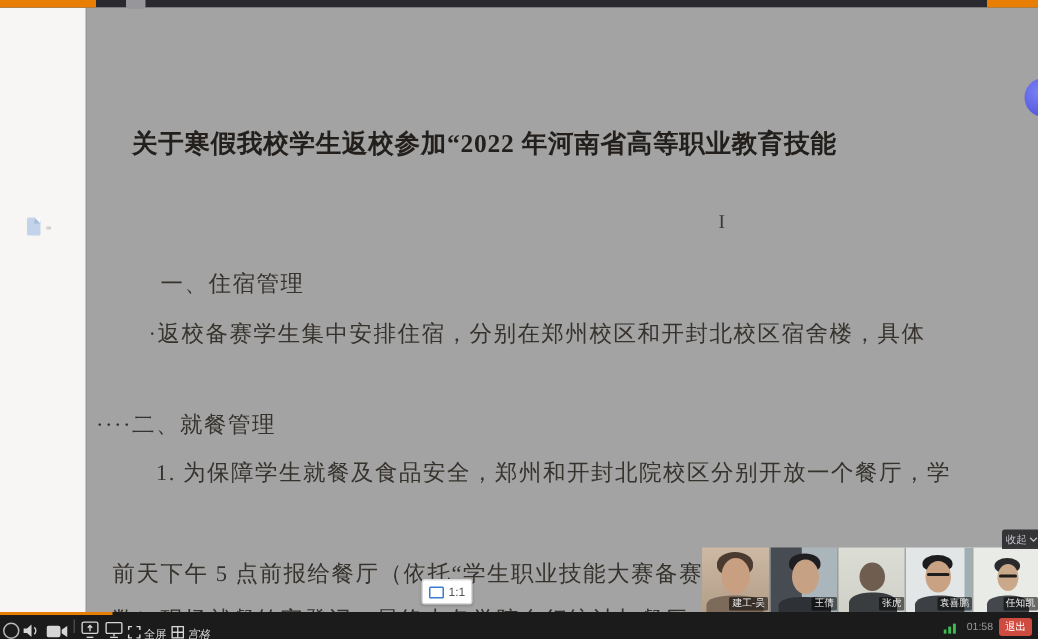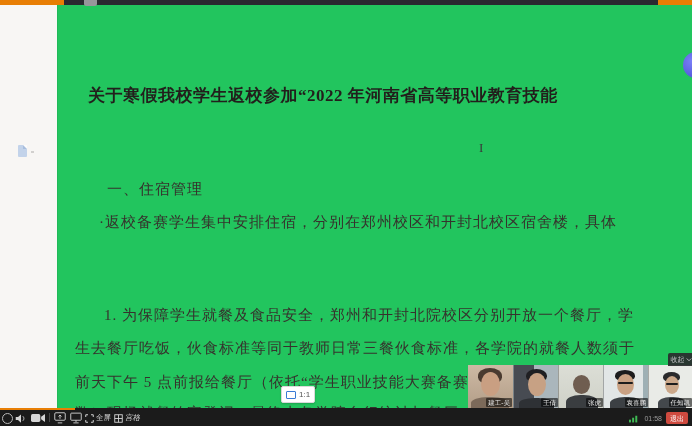--- a/index.html
+++ b/index.html
@@ -4,21 +4,21 @@
 <style>
   html,body{margin:0;padding:0;background:#222;}
   .screen{position:relative;width:692px;height:426px;overflow:hidden;background:#fdfcfb;
           font-family:"Liberation Sans",sans-serif;}
   
   .top-strip{position:absolute;left:0;top:0;width:692px;height:5px;background:#2a2930;z-index:30;}
   .top-strip .orange-left{position:absolute;left:0;top:0;width:64px;height:5px;background:#e87e04;}
   .top-strip .orange-right{position:absolute;right:0;top:0;width:34px;height:5px;background:#e87e04;}
   .top-strip .gray-tab{position:absolute;left:84px;top:0;width:13px;height:6px;background:#97969b;border-radius:0 0 2px 2px;}
   
-  .page{position:absolute;left:0;top:5px;width:692px;height:403px;background:#22c55e;}
+  .page{position:absolute;left:0;top:5px;width:692px;height:403px;background:#a3a3a3;}
   .page-edge{position:absolute;left:57px;top:0;width:1px;height:403px;background:rgba(0,0,0,0.06);}
   .gutter{position:absolute;left:0;top:0;width:57px;height:403px;background:#f8f6f4;}
   .doc-title{position:absolute;white-space:nowrap;font-family:"Liberation Serif","DejaVu Serif",serif;
              font-weight:700;font-size:17px;color:#221f1c;letter-spacing:.5px;}
   .doc-line{position:absolute;white-space:nowrap;font-family:"Liberation Serif","DejaVu Serif",serif;
             font-size:15px;color:#36322d;letter-spacing:1px;}
   .caret{position:absolute;left:479px;top:135px;font:13px "Liberation Serif",serif;color:#3a3a3a;}
   .page-icon{position:absolute;left:18px;top:140px;width:9px;height:12px;background:#c3d3ea;border-radius:1px;}
   .page-icon::after{content:"";position:absolute;right:0;top:0;border:2px solid #fdfcfb;border-left-color:#a9bedd;border-bottom-color:#a9bedd;}
   .page-icon-dot{position:absolute;left:31px;top:146px;width:3px;height:2px;background:#d2d0ce;}
@@ -61,21 +61,21 @@
   .t4 .glasses{left:14px;top:17px;width:15px;}
   .t4 .torso{left:6px;top:32px;width:33px;height:13px;background:#3c4044;}
   .t5{left:648px;width:44px;background:#e9ebe7;}
   .t5 .hair{left:14px;top:7px;width:17px;height:10px;background:#2a2a2c;}
   .t5 .head{left:16px;top:11px;width:14px;height:18px;background:#cba88a;}
   .t5 .glasses{left:17px;top:18px;width:12px;}
   .t5 .torso{left:9px;top:32px;width:28px;height:13px;background:#44484c;}
   
   .bottom-bar{position:absolute;left:0;top:408px;width:692px;height:18px;background:#1b1b1b;z-index:40;}
   .bottom-bar .orange-seg{position:absolute;left:0;top:0;width:75px;height:2px;background:#e87e04;}
-  .bb-item{position:absolute;top:2px;height:16px;display:flex;align-items:center;gap:2px;color:#d6d6d6;}
+  .bb-item{position:absolute;top:2px;height:16px;display:flex;align-items:flex-end;gap:2px;color:#d6d6d6;}
   .bb-label{font-size:7.5px;color:#d6d6d6;line-height:1;}
   .divider{position:absolute;top:5px;width:1px;height:9px;background:#484848;}
   .round-icon{width:11px;height:11px;border:1.5px solid #b9b9b9;border-radius:50%;box-sizing:border-box;}
   .sig-time{position:absolute;top:2px;right:0;height:16px;display:flex;align-items:center;gap:4px;padding-right:4px;}
   .duration{font-size:7px;color:#9a9a9a;line-height:1;}
   .exit-btn{width:22px;height:12px;background:#cf4a3f;border-radius:2px;color:#fff;font-size:7px;
             display:flex;align-items:center;justify-content:center;line-height:1;}
   svg{display:block;}
 </style>
 </head>
@@ -88,22 +88,22 @@
     <div class="page-edge"></div>
 
     <div class="doc-title" style="left:88px;top:79px;">关于寒假我校学生返校参加“2022 年河南省高等职业教育技能</div>
 
     <div class="caret">I</div>
     <div class="page-icon"></div>
     <div class="page-icon-dot"></div>
 
     <div class="doc-line" style="left:99px;top:208px;">·返校备赛学生集中安排住宿，分别在郑州校区和开封北校区宿舍楼，具体</div>
     <div class="doc-line" style="left:107px;top:175px;">一、住宿管理</div>
+    <div class="doc-line" style="left:64px;top:269px;">····二、就餐管理</div>
     <div class="doc-line" style="left:104px;top:301px;">1. 为保障学生就餐及食品安全，郑州和开封北院校区分别开放一个餐厅，学</div>
-    <div class="doc-line" style="left:75px;top:334px;">生去餐厅吃饭，伙食标准等同于教师日常三餐伙食标准，各学院的就餐人数须于</div>
     <div class="doc-line" style="left:75px;top:368px;">前天下午 5 点前报给餐厅（依托“学生职业技能大赛备赛</div>
     <div class="doc-line" style="left:75px;top:399px;">数）现场就餐签字登记，最终由各学院自行统计与餐厅</div>
   </div>
 
   <div class="top-strip">
     <div class="orange-left"></div>
     <div class="orange-right"></div>
     <div class="gray-tab"></div>
   </div>
 

